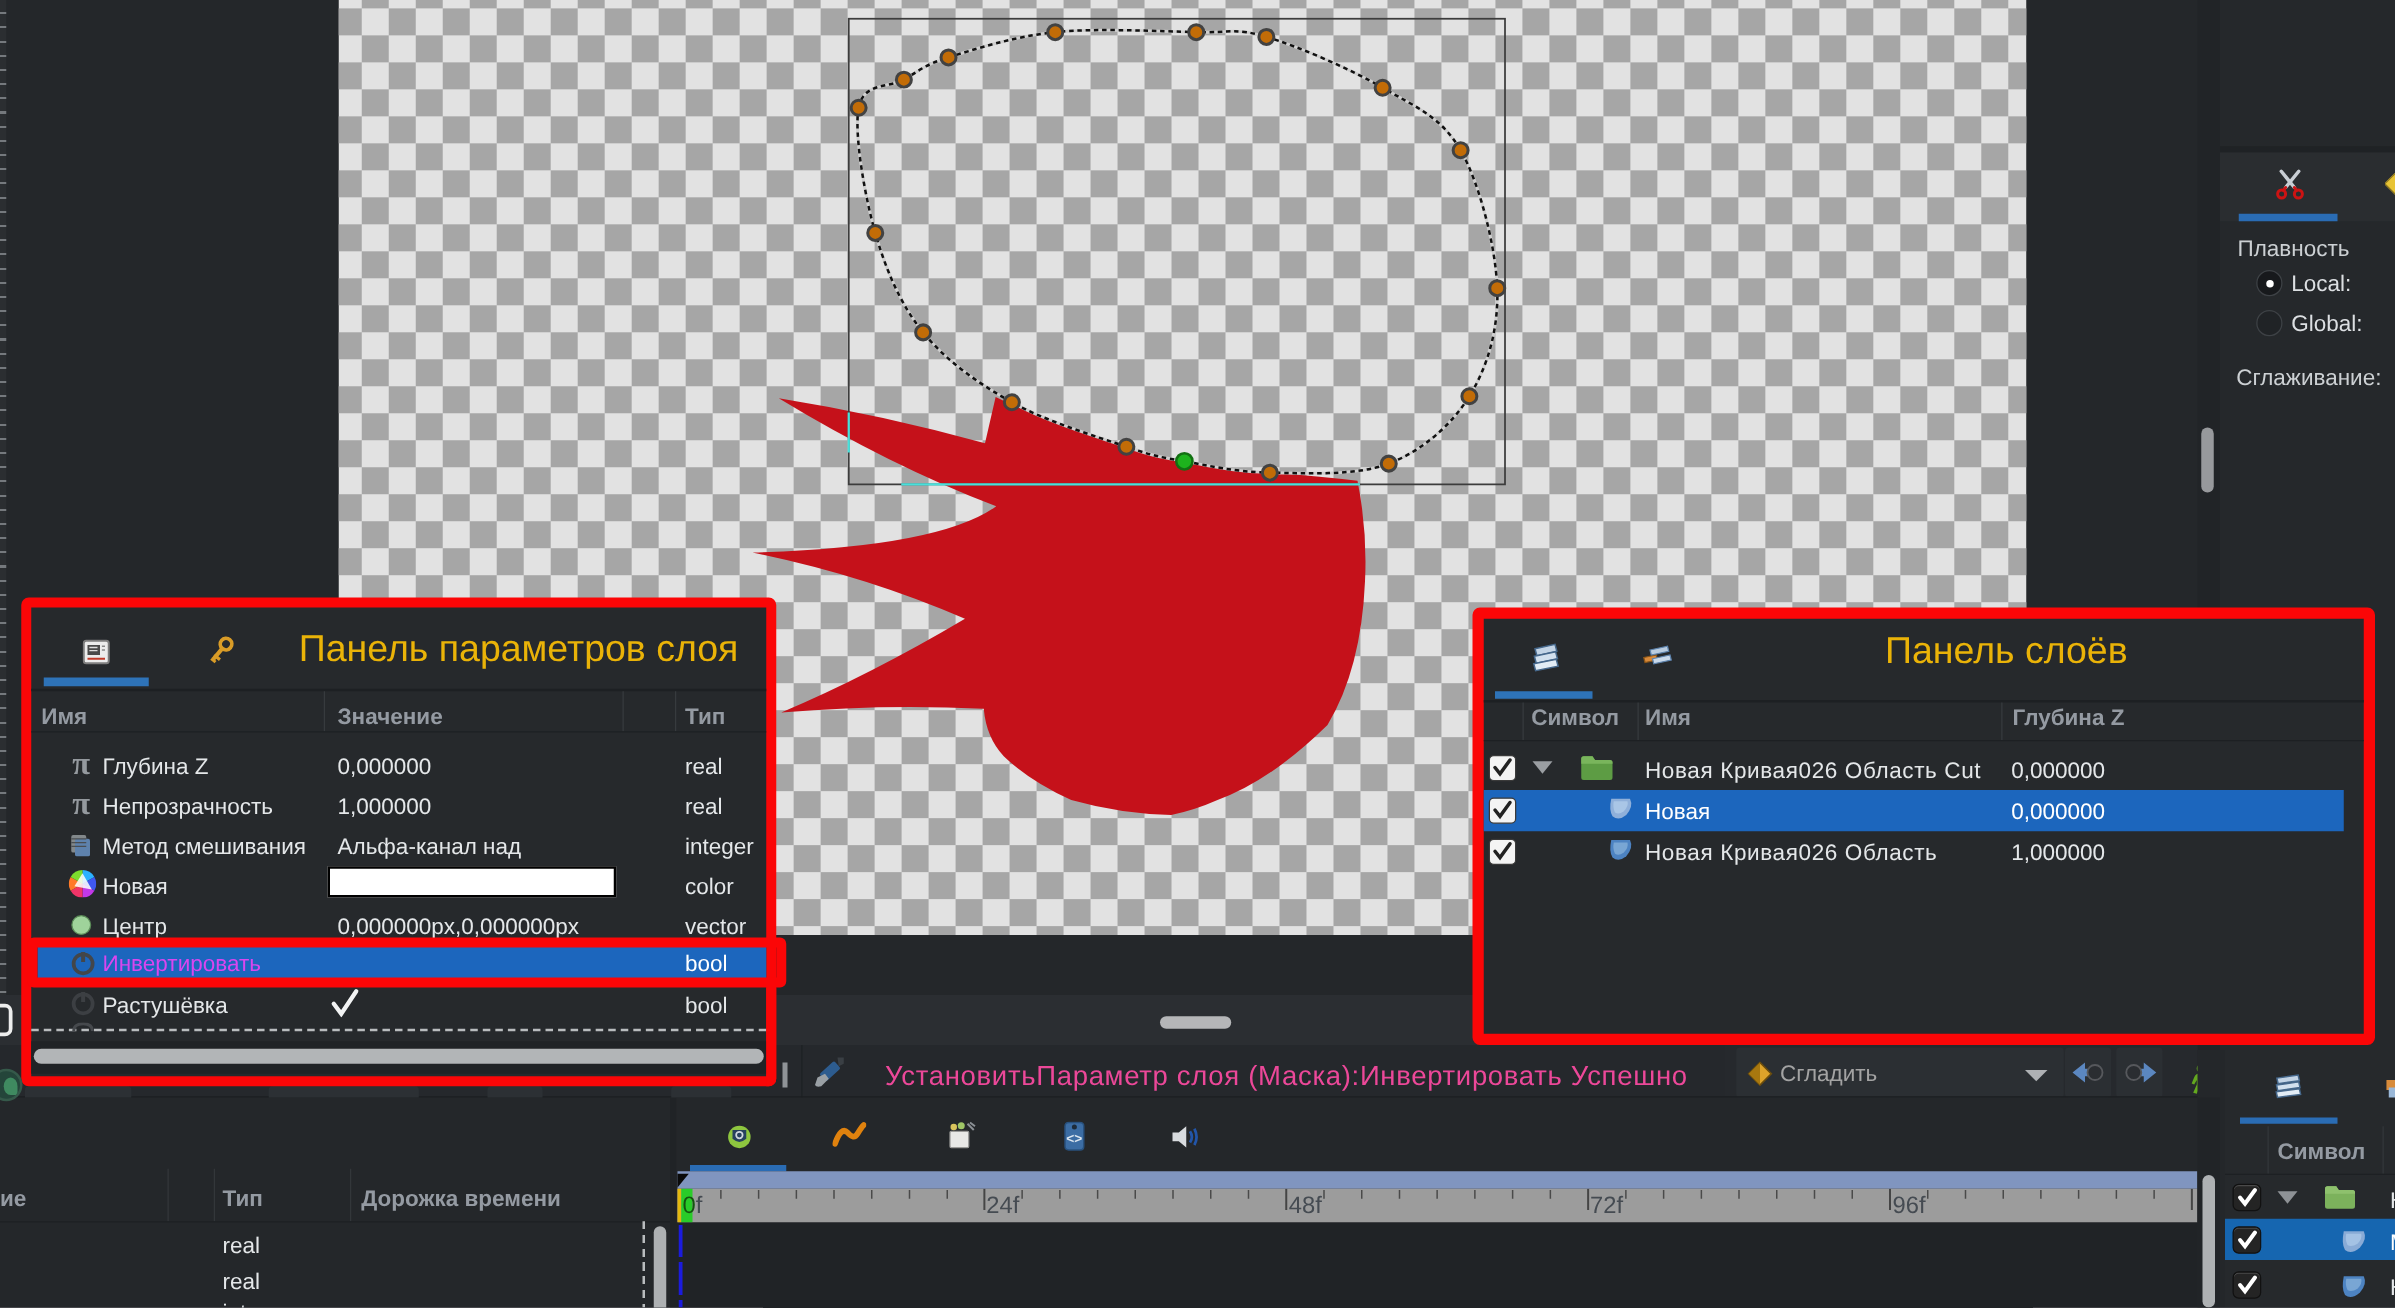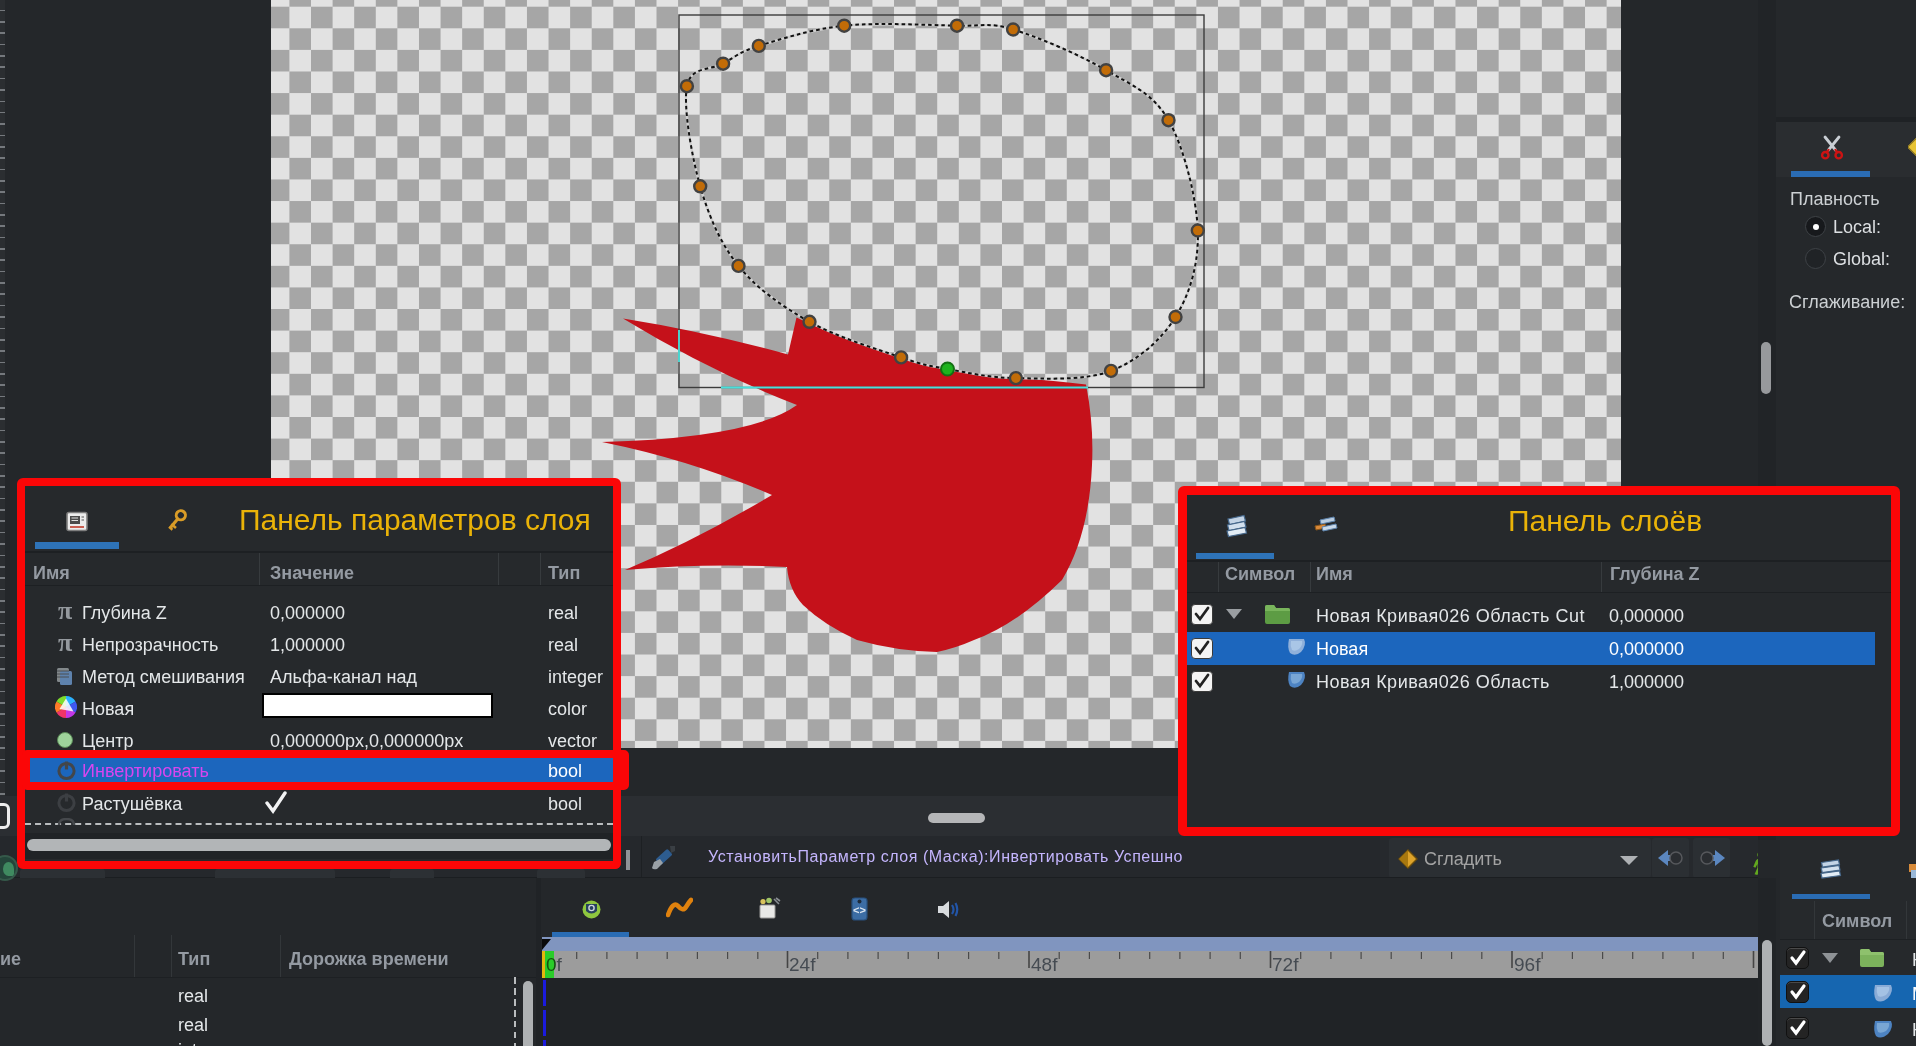--- a/index.html
+++ b/index.html
@@ -94,21 +94,21 @@
 
 <div class="abs" style="left:0;top:836px;width:1758px;height:42px;background:#25282c"></div>
 <div class="abs" style="left:626px;top:850px;width:4px;height:20px;background:#8f9397"></div>
 <div class="abs" style="left:641px;top:836px;width:1px;height:42px;background:#1d2023"></div>
 
 <svg class="abs" style="left:650px;top:845px" width="26" height="28" viewBox="0 0 26 28">
   <path d="M20 1 L25 1 L25 6 L21 8 Z" fill="#3a3f44"></path>
   <rect x="6" y="8" width="16" height="8" rx="1.5" transform="rotate(-42 14 12)" fill="#2d5c8f"></rect>
   <path d="M4 17 L10 14 L13 18 L7 24 Q3 25 2 23 Z" fill="#9aa0a5"></path>
 </svg>
-<div class="abs" style="left:708px;top:848px;color:#c4b5fd;font-size:16px;letter-spacing:0.55px">УстановитьПараметр слоя (Маска):Инвертировать Успешно</div>
+<div class="abs" style="left:708px;top:848px;color:#ec4899;font-size:22px;letter-spacing:0.55px">УстановитьПараметр слоя (Маска):Инвертировать Успешно</div>
 
 <div class="abs" style="left:1380px;top:836px;width:378px;height:42px;background:#26292d"></div>
 <div class="abs" style="left:1389px;top:838px;width:262px;height:40px;background:#2b2f33;border-radius:3px"></div>
 <svg class="abs" style="left:1397px;top:849px" width="22" height="20" viewBox="0 0 22 20">
   <path d="M11 1 L20 10 L11 19 L2 10 Z" fill="#dda32a" stroke="#6b4d0d" stroke-width="1.4"></path>
   <path d="M11 1 L2 10 L11 19 Z" fill="#a8780f"></path>
 </svg>
 <div class="abs" style="left:1424px;top:849px;color:#a3a3a3;font-size:18px">Сгладить</div>
 <div class="abs" style="left:1620px;top:856px;width:0;height:0;border-left:9px solid transparent;border-right:9px solid transparent;border-top:9px solid #aeb1b4"></div>
 

